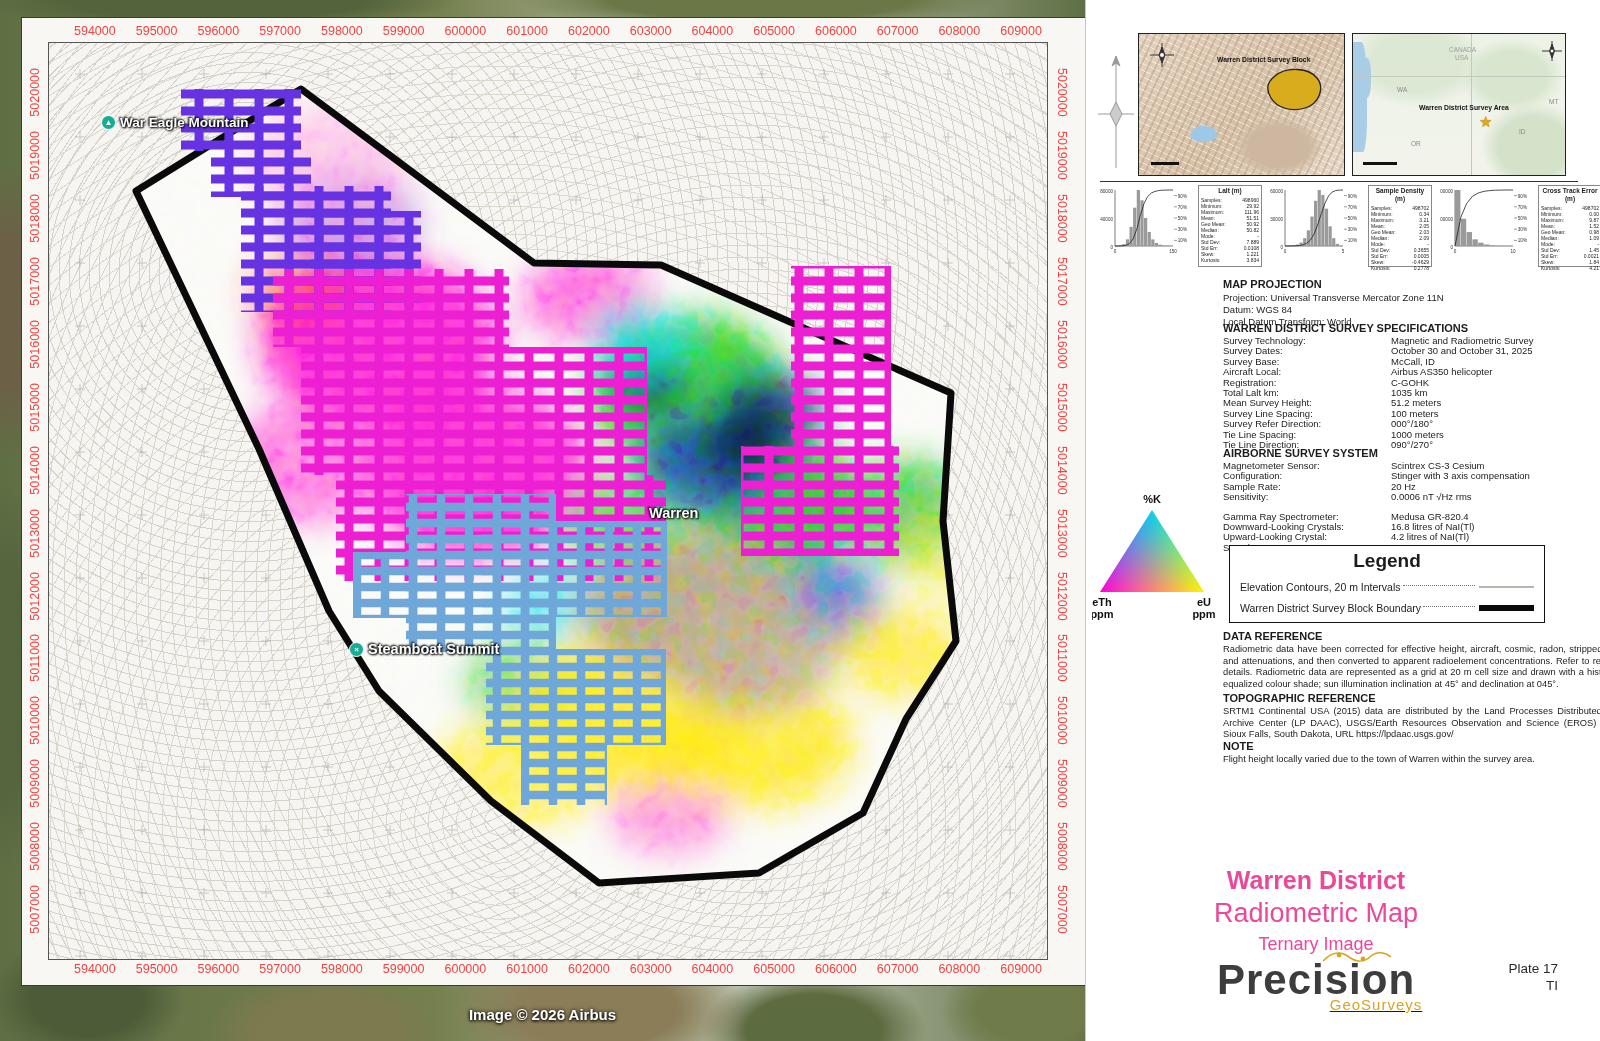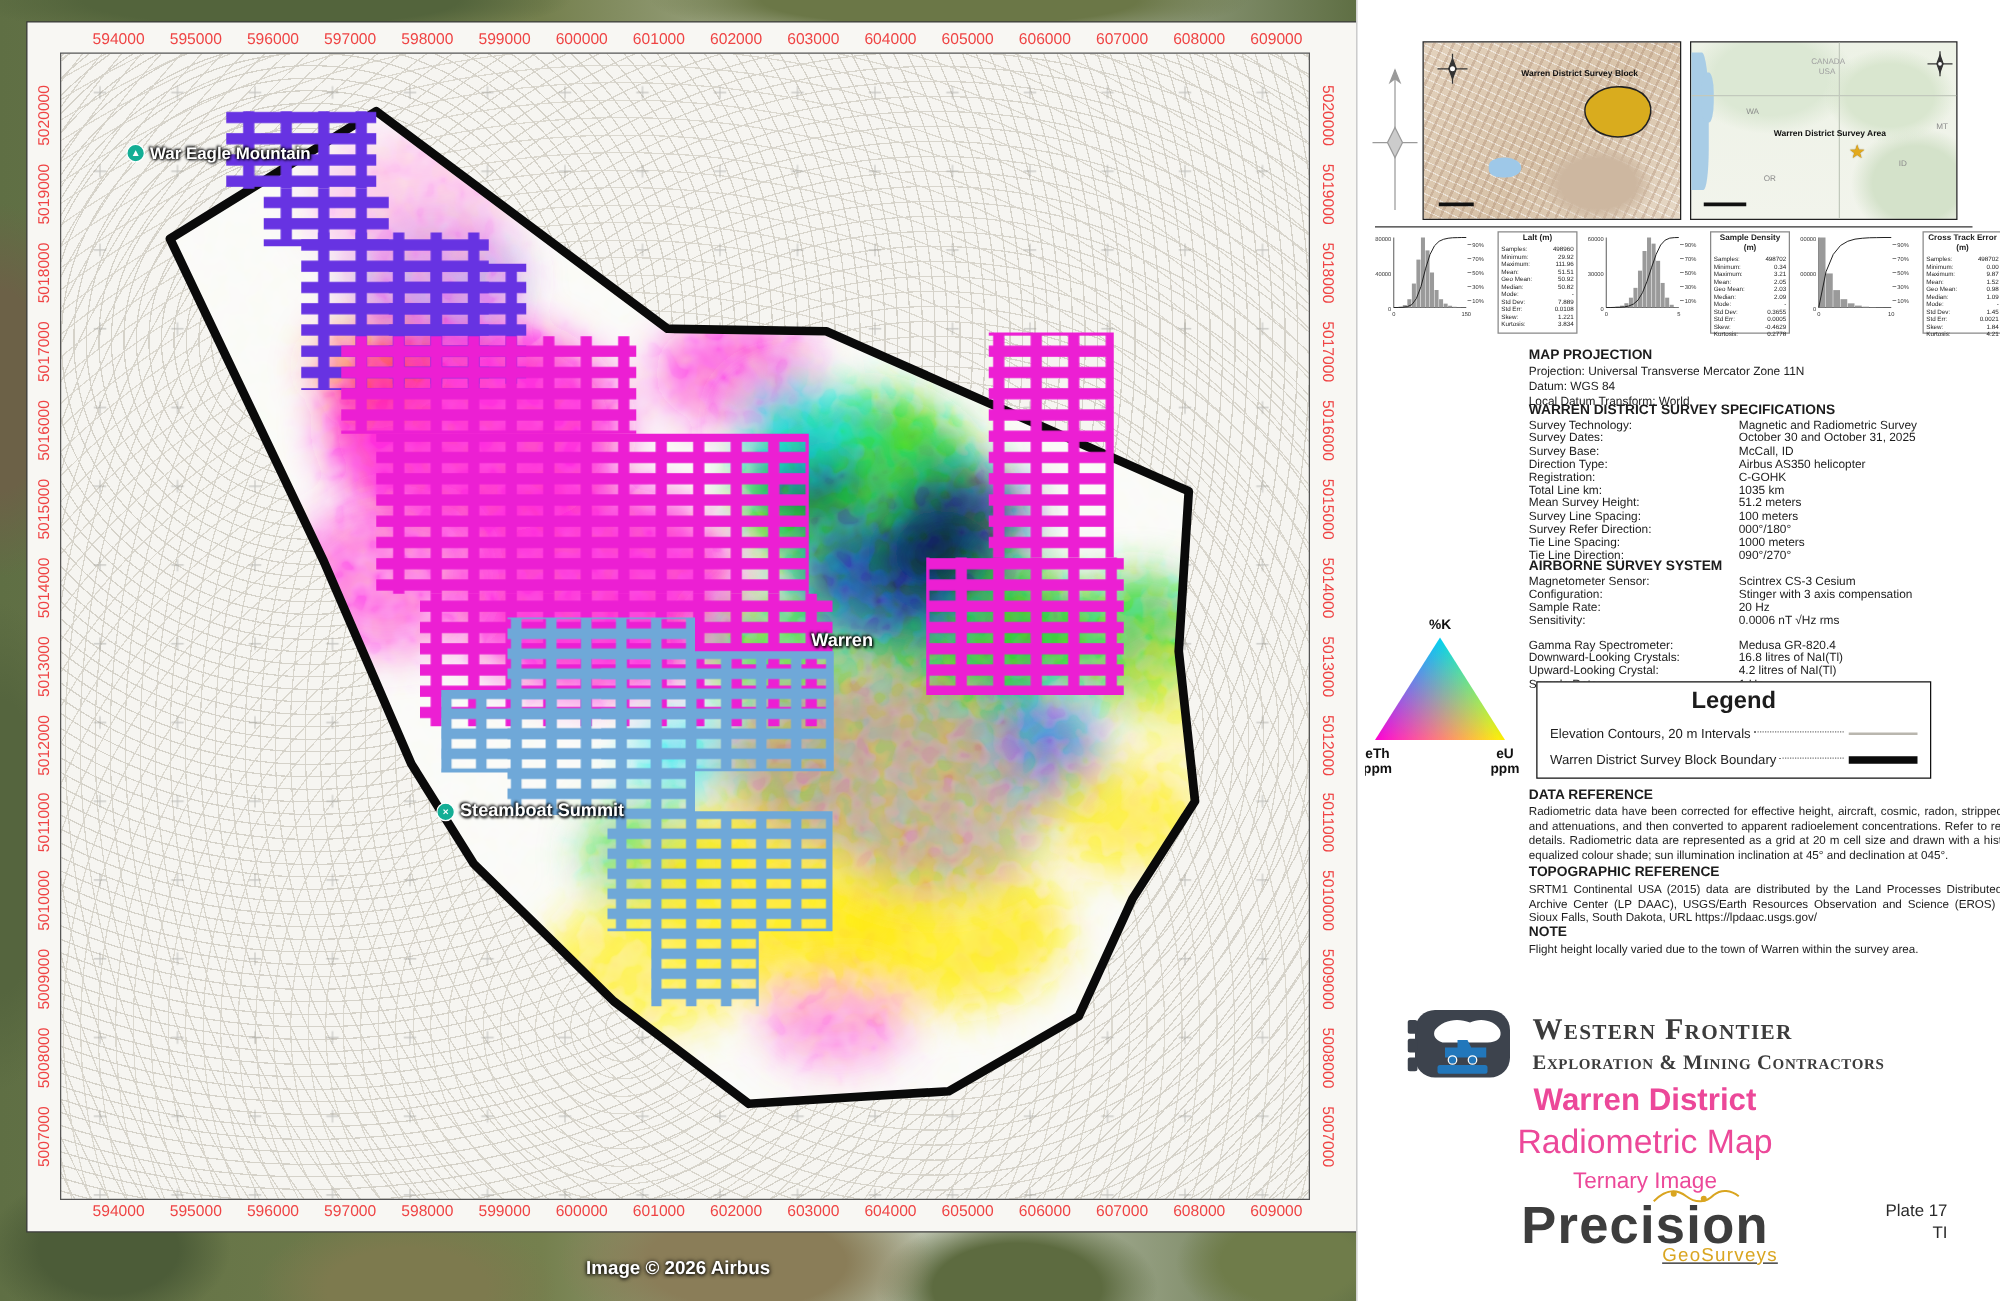--- a/index.html
+++ b/index.html
@@ -617,29 +617,29 @@
           </div>
           <div class="spec-row">
             <span>Survey Dates:</span>
             <span>October 30 and October 31, 2025</span>
           </div>
           <div class="spec-row">
             <span>Survey Base:</span>
             <span>McCall, ID</span>
           </div>
           <div class="spec-row">
-            <span>Direction Type:</span>
+            <span>Aircraft Local:</span>
             <span>Airbus AS350 helicopter</span>
           </div>
           <div class="spec-row">
             <span>Registration:</span>
             <span>C-GOHK</span>
           </div>
           <div class="spec-row">
-            <span>Total Line km:</span>
+            <span>Total Lalt km:</span>
             <span>1035 km</span>
           </div>
           <div class="spec-row">
             <span>Mean Survey Height:</span>
             <span>51.2 meters</span>
           </div>
           <div class="spec-row">
             <span>Survey Line Spacing:</span>
             <span>100 meters</span>
           </div>
@@ -744,37 +744,20 @@
     </div>
     <div class="tblock" style="top:692px;">
       <div class="thead">TOPOGRAPHIC REFERENCE</div>
       <div class="para">SRTM1 Continental USA (2015) data are distributed by the Land Processes Distributed Active Archive Center (LP DAAC), USGS/Earth Resources Observation and Science (EROS) Center, Sioux Falls, South Dakota, URL https://lpdaac.usgs.gov/</div>
     </div>
     <div class="tblock" style="top:740px;">
       <div class="thead">NOTE</div>
       <div class="para">Flight height locally varied due to the town of Warren within the survey area.</div>
     </div>
 
-    <div id="logo-row">
-      <svg width="88" height="62">
-        <rect x="6" y="4" width="76" height="54" rx="16" fill="#3d434d"></rect>
-        <rect x="0" y="12" width="8" height="11" rx="2" fill="#3d434d"></rect>
-        <rect x="0" y="27" width="8" height="11" rx="2" fill="#3d434d"></rect>
-        <rect x="0" y="42" width="8" height="11" rx="2" fill="#3d434d"></rect>
-        <path d="M22 20 C28 12 40 10 50 14 C58 10 70 12 74 20 C76 26 72 30 64 30 L28 30 C22 28 20 24 22 20 Z" fill="#ffffff"></path>
-        <path d="M30 34 l10 0 0 -6 8 0 3 6 12 0 0 8 -33 0 z" fill="#2277bb"></path>
-        <circle cx="36" cy="44" r="3.4" fill="#2277bb" stroke="#fff" stroke-width="1"></circle>
-        <circle cx="52" cy="44" r="3.4" fill="#2277bb" stroke="#fff" stroke-width="1"></circle>
-        <rect x="24" y="48" width="40" height="7" rx="2" fill="#2277bb"></rect>
-      </svg>
-      <div>
-        <div id="wf-name" class="serif-caps">Western Frontier</div>
-        <div id="wf-sub" class="serif-caps">Exploration &amp; Mining Contractors</div>
-      </div>
-    </div>
 
     <div class="title-line" id="t-district">Warren District</div>
     <div class="title-line" id="t-map">Radiometric Map</div>
     <div class="title-line" id="t-sub">Ternary Image</div>
 
     <div id="precision">
       <div id="precision-word">
         <span>Precision</span>
         <svg id="precision-squiggle" width="80" height="18">
           <path d="M6 13 C16 3 24 3 32 9 C40 15 48 14 54 8 C60 3 68 4 74 9" stroke="#d9a520" stroke-width="1.6" fill="none"></path>

